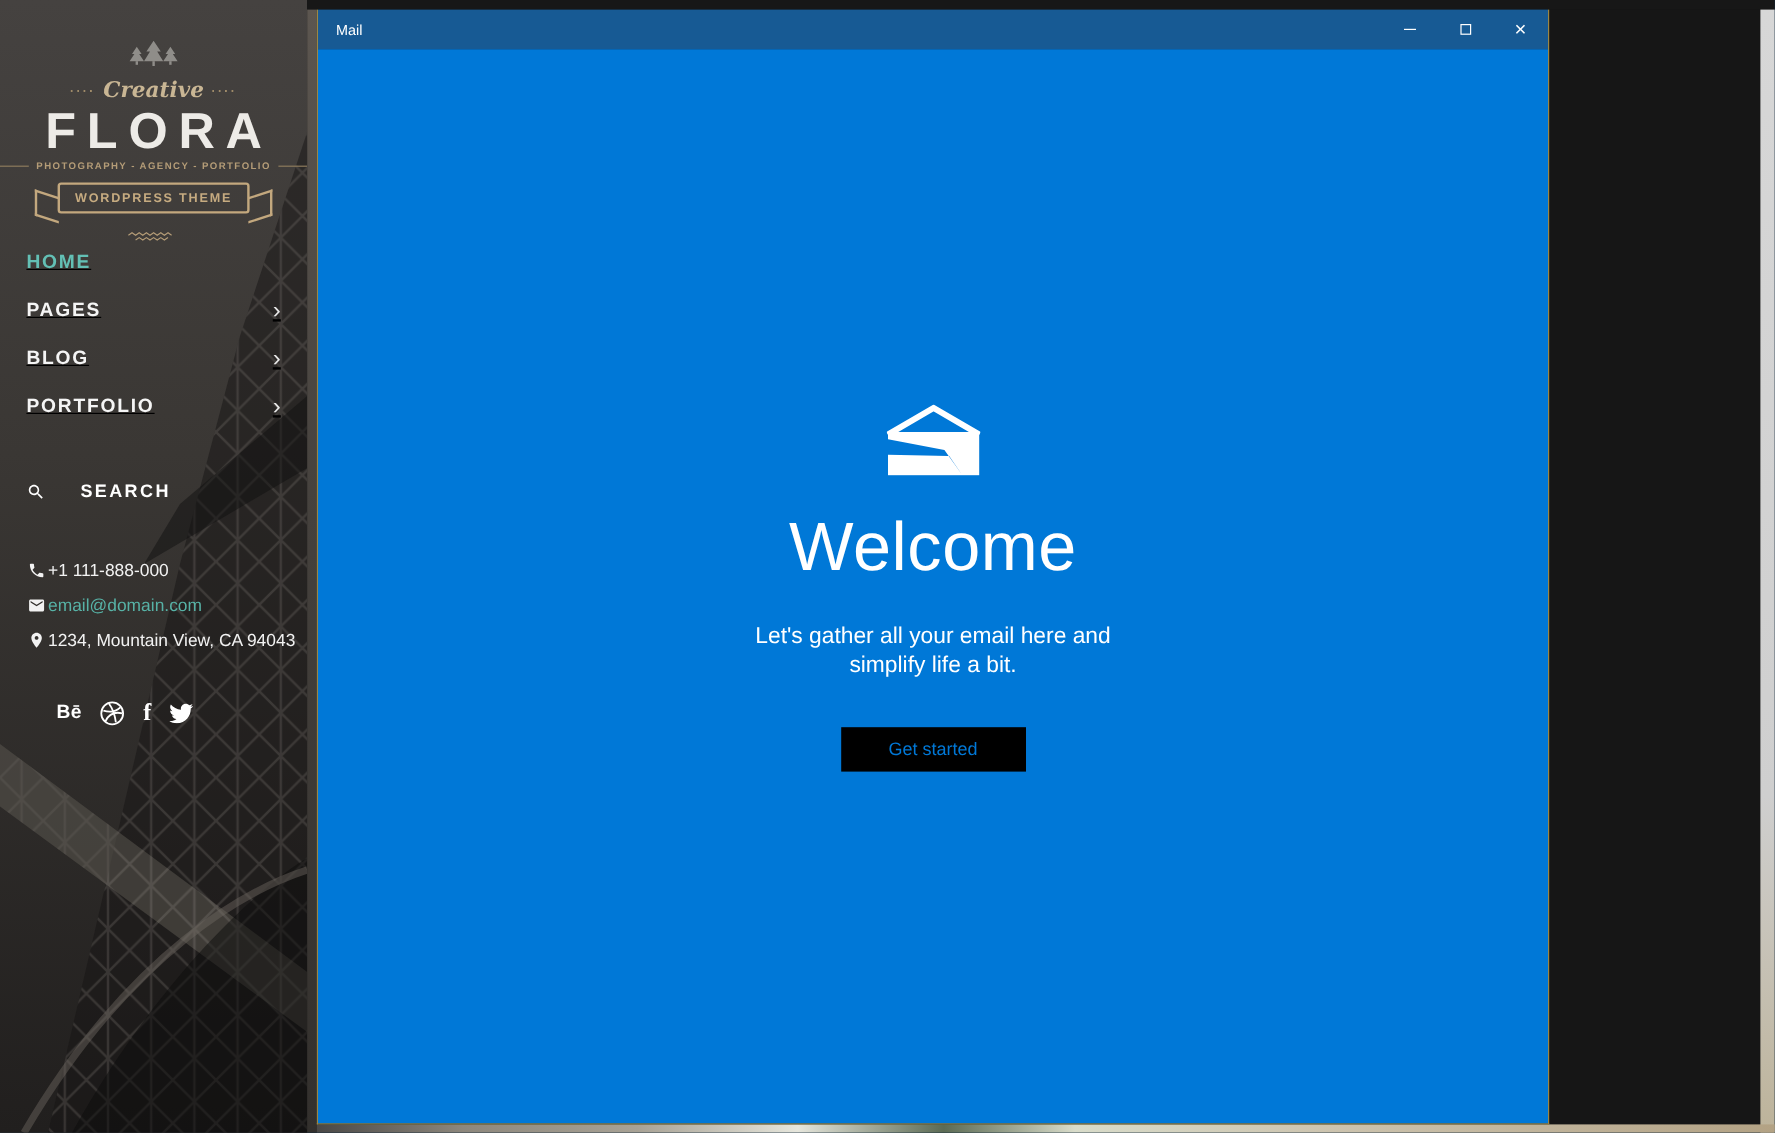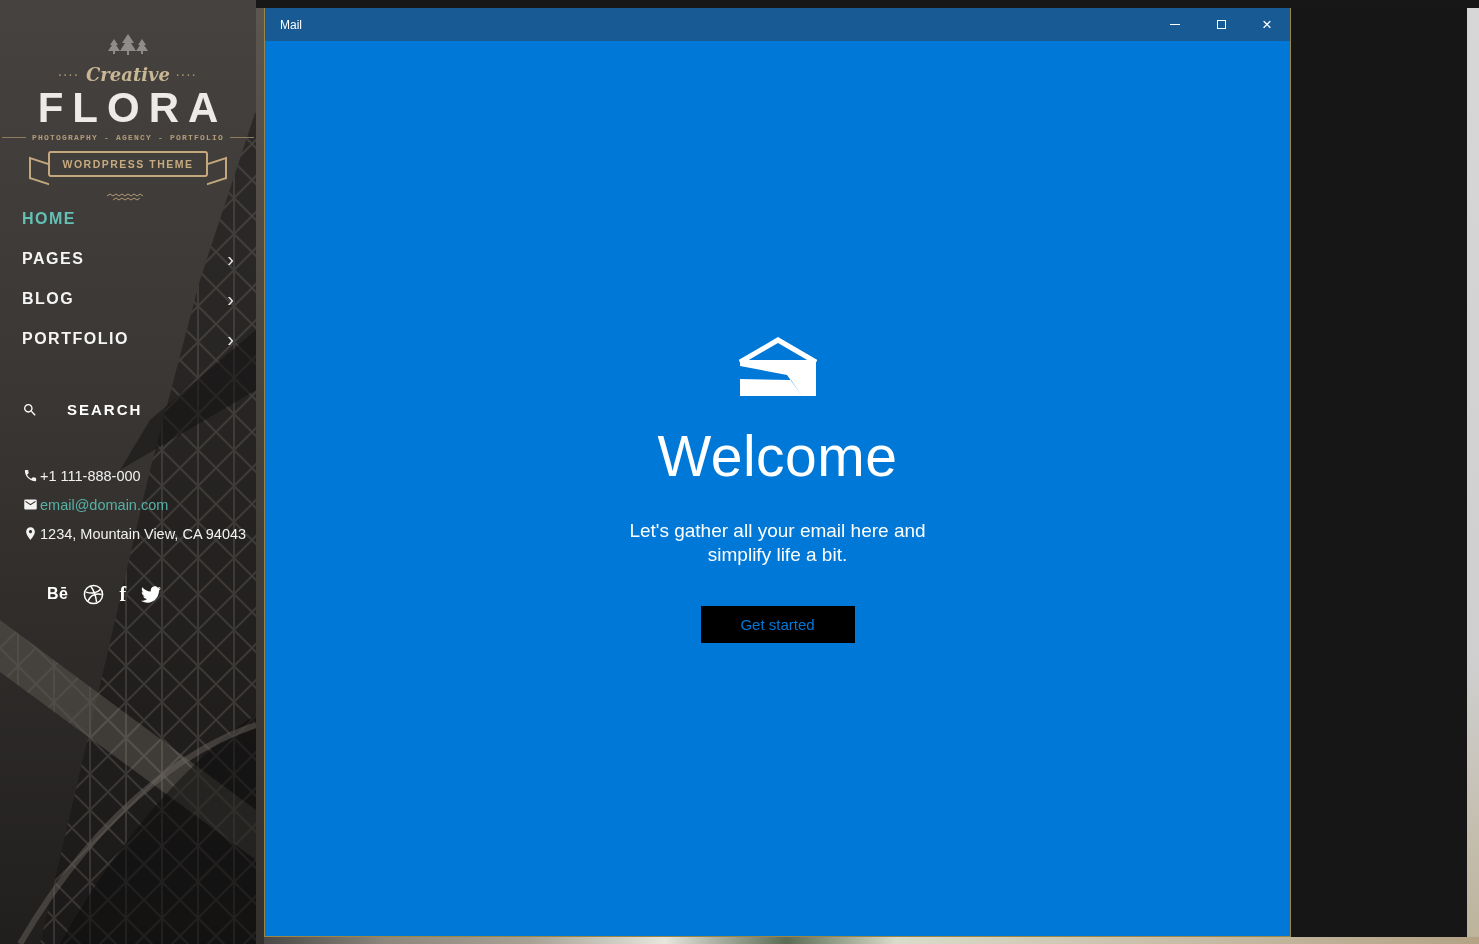--- a/index.html
+++ b/index.html
@@ -19,36 +19,36 @@
 
   .logo-block { position:absolute; top:34px; left:0; width:256px; text-align:center; cursor:pointer; }
   .creative-row { margin-top:4px; color:#c9b694; font-size:18px;
     font-family:"DejaVu Serif", serif; font-style:italic; font-weight:bold; }
   .creative-row .dots { font-size:10px; letter-spacing:2px; color:#a9936e;
     vertical-align:2px; font-style:normal; font-family:"Liberation Sans",sans-serif; }
   .flora-title { margin-top:1px; color:#edebe7; font-size:42px; font-weight:bold;
     letter-spacing:9px; padding-left:9px; line-height:1.05; }
   .tagline-row { margin-top:3px; display:flex; align-items:center; justify-content:center; gap:6px; }
   .tagline-row .line { width:24px; height:1px; background:#8d7b5c; }
-  .tagline-text { color:#b49c77; font-size:8px; font-weight:bold; letter-spacing:1.2px;font-family:Liberation Mono, monospace; }
+  .tagline-text { color:#b49c77; font-size:8px; font-weight:bold; letter-spacing:1.2px; }
   .ribbon-wrap { margin-top:9px; position:relative; height:34px; }
   .ribbon {
     position:relative; display:inline-block; padding:5px 12px;
     border:2px solid #c3a87e; color:#c6ab80; font-size:10.5px; font-weight:bold;
     letter-spacing:1.5px; border-radius:3px;
   }
   .ribbon:before, .ribbon:after {
     content:""; position:absolute; top:7px; width:18px; height:18px;
     border:2px solid #c3a87e;
   }
   .ribbon:before { left:-21px; transform:skewY(18deg); border-right:none; }
   .ribbon:after  { right:-21px; transform:skewY(-18deg); border-left:none; }
   .squiggle { margin-top:3px; }
 
-  .nav { position:absolute; top:199px; left:0; width:256px; }
+  .nav { position:absolute; top:199px; left:0; width:256px;text-decoration:underline; }
   .nav-item {
     height:40px; display:flex; align-items:center; justify-content:space-between;
     padding:0 22px; color:#f5f5f5; font-size:16px; font-weight:bold;
     letter-spacing:1.5px; cursor:pointer;
   }
   .nav-item.active { color:#63c0b5; }
   .nav-item .chevron { color:#e8e8e8; font-size:20px; font-weight:normal; letter-spacing:0; }
 
   .search-row {
     position:absolute; top:401px; left:22px; display:flex; align-items:center; gap:29px;

